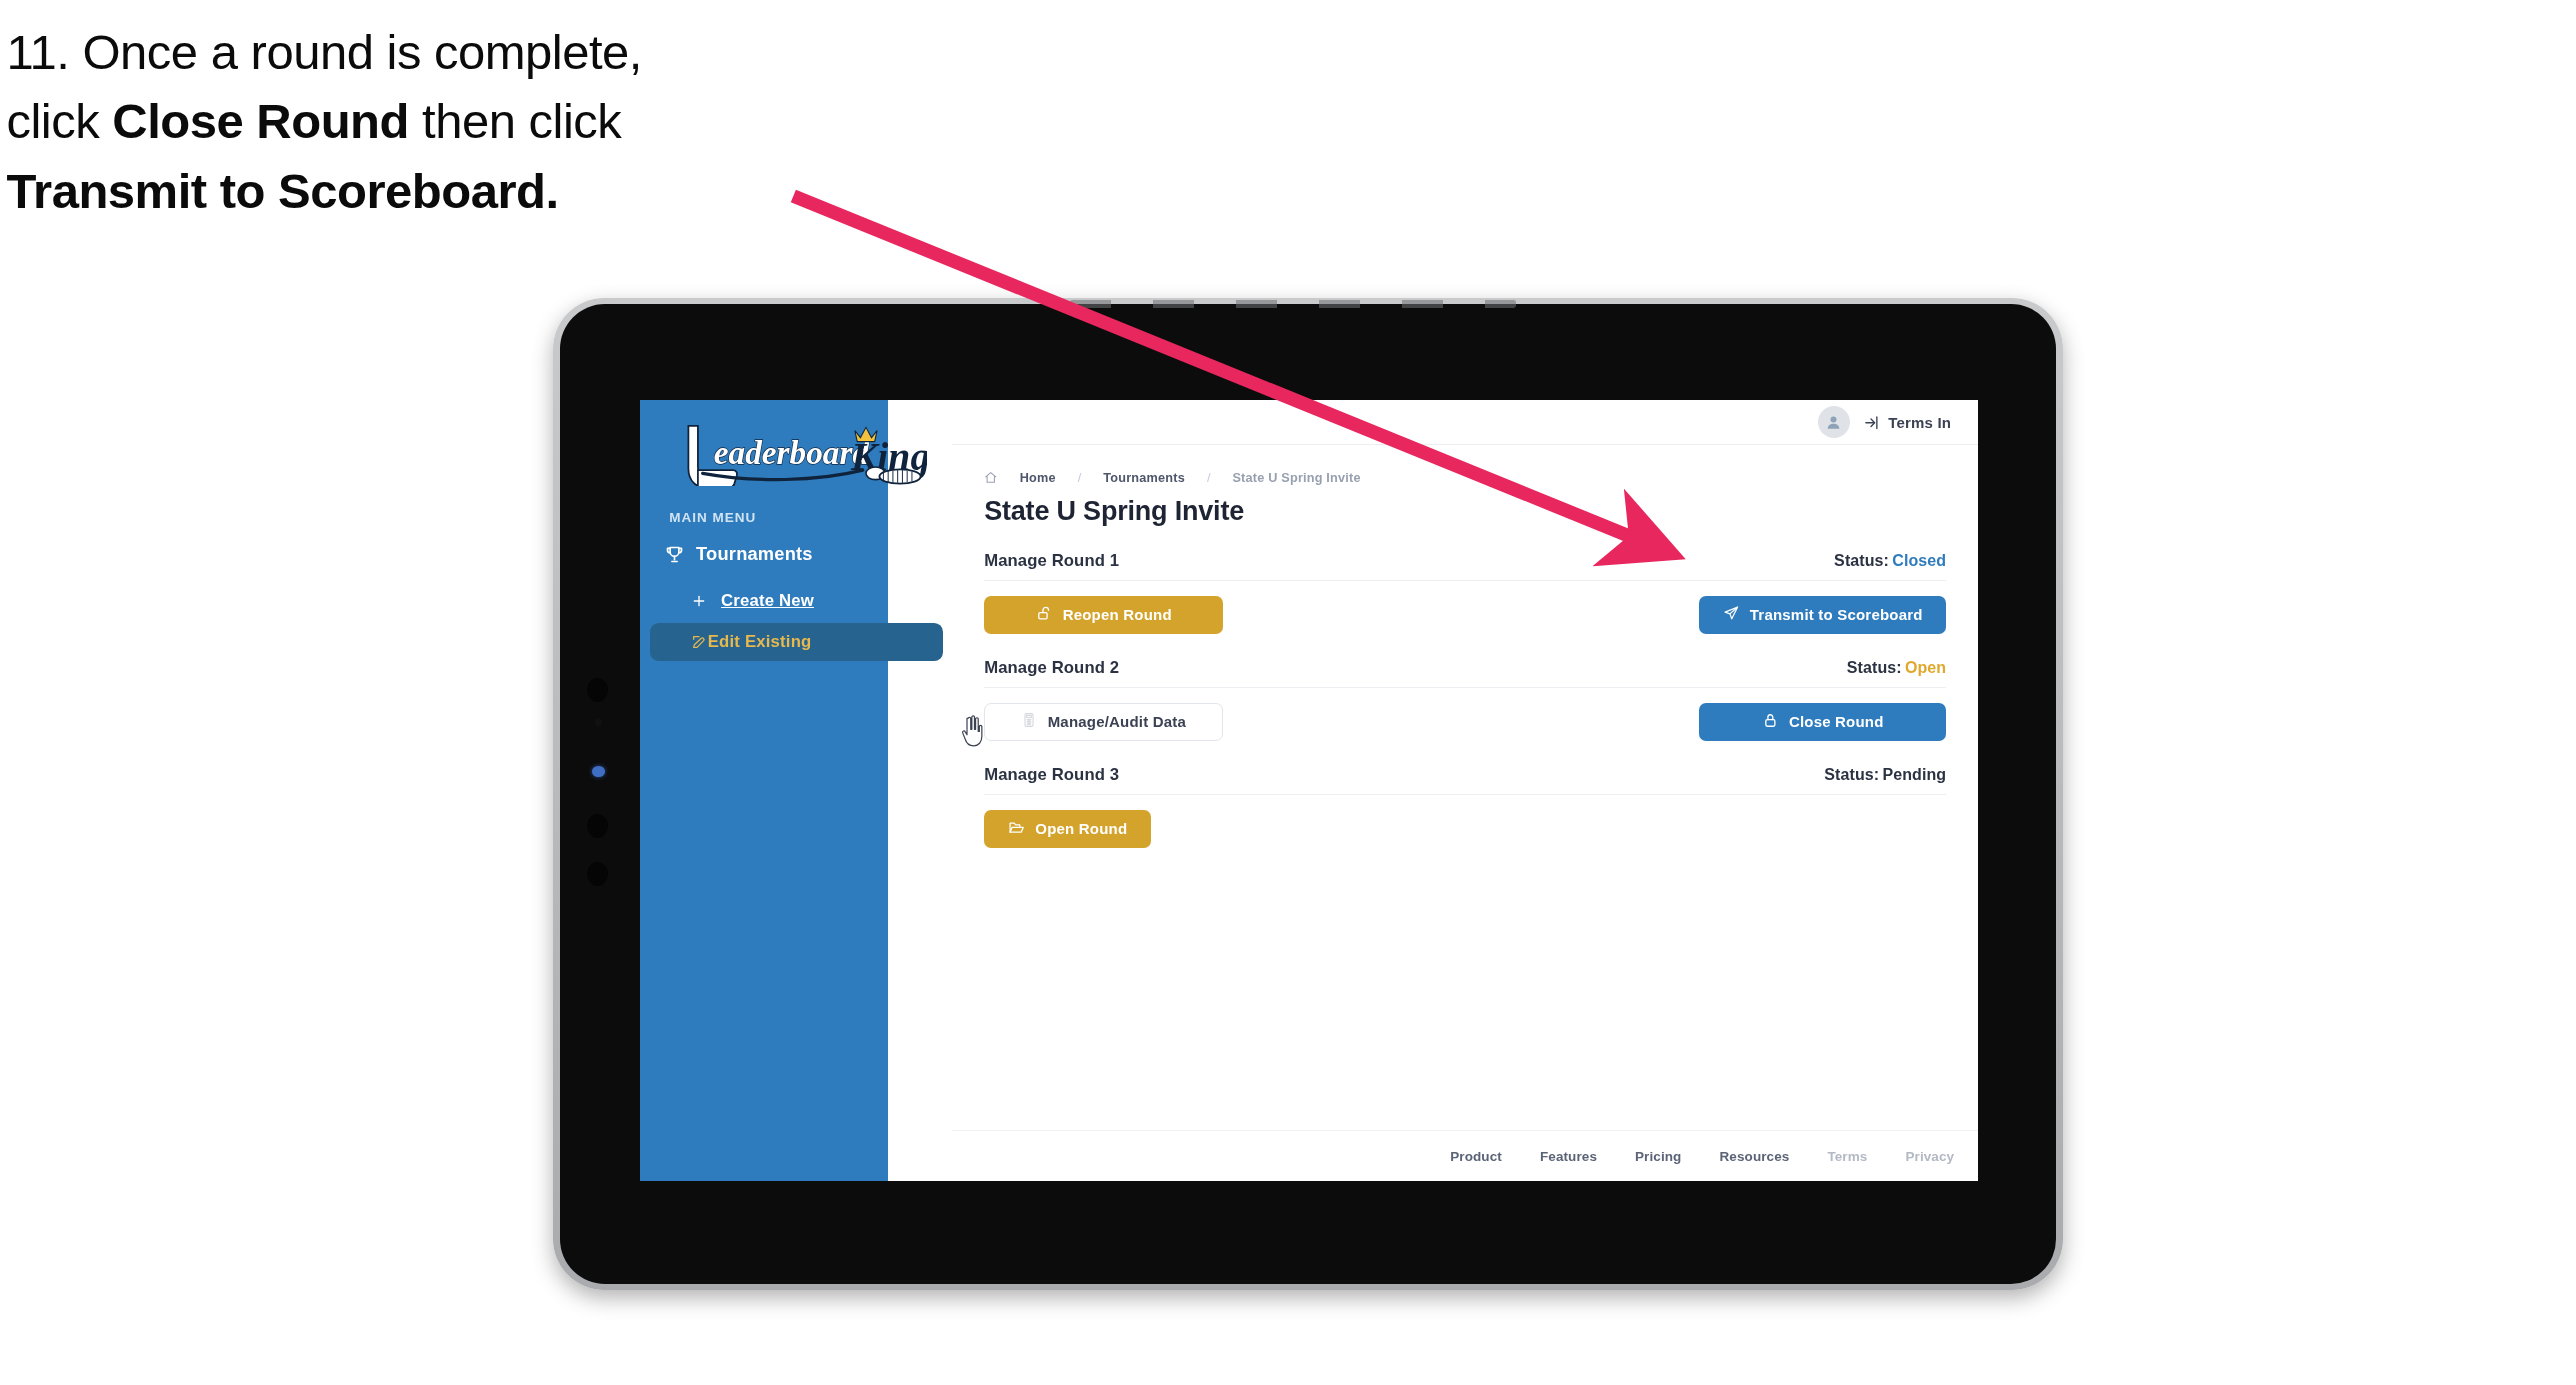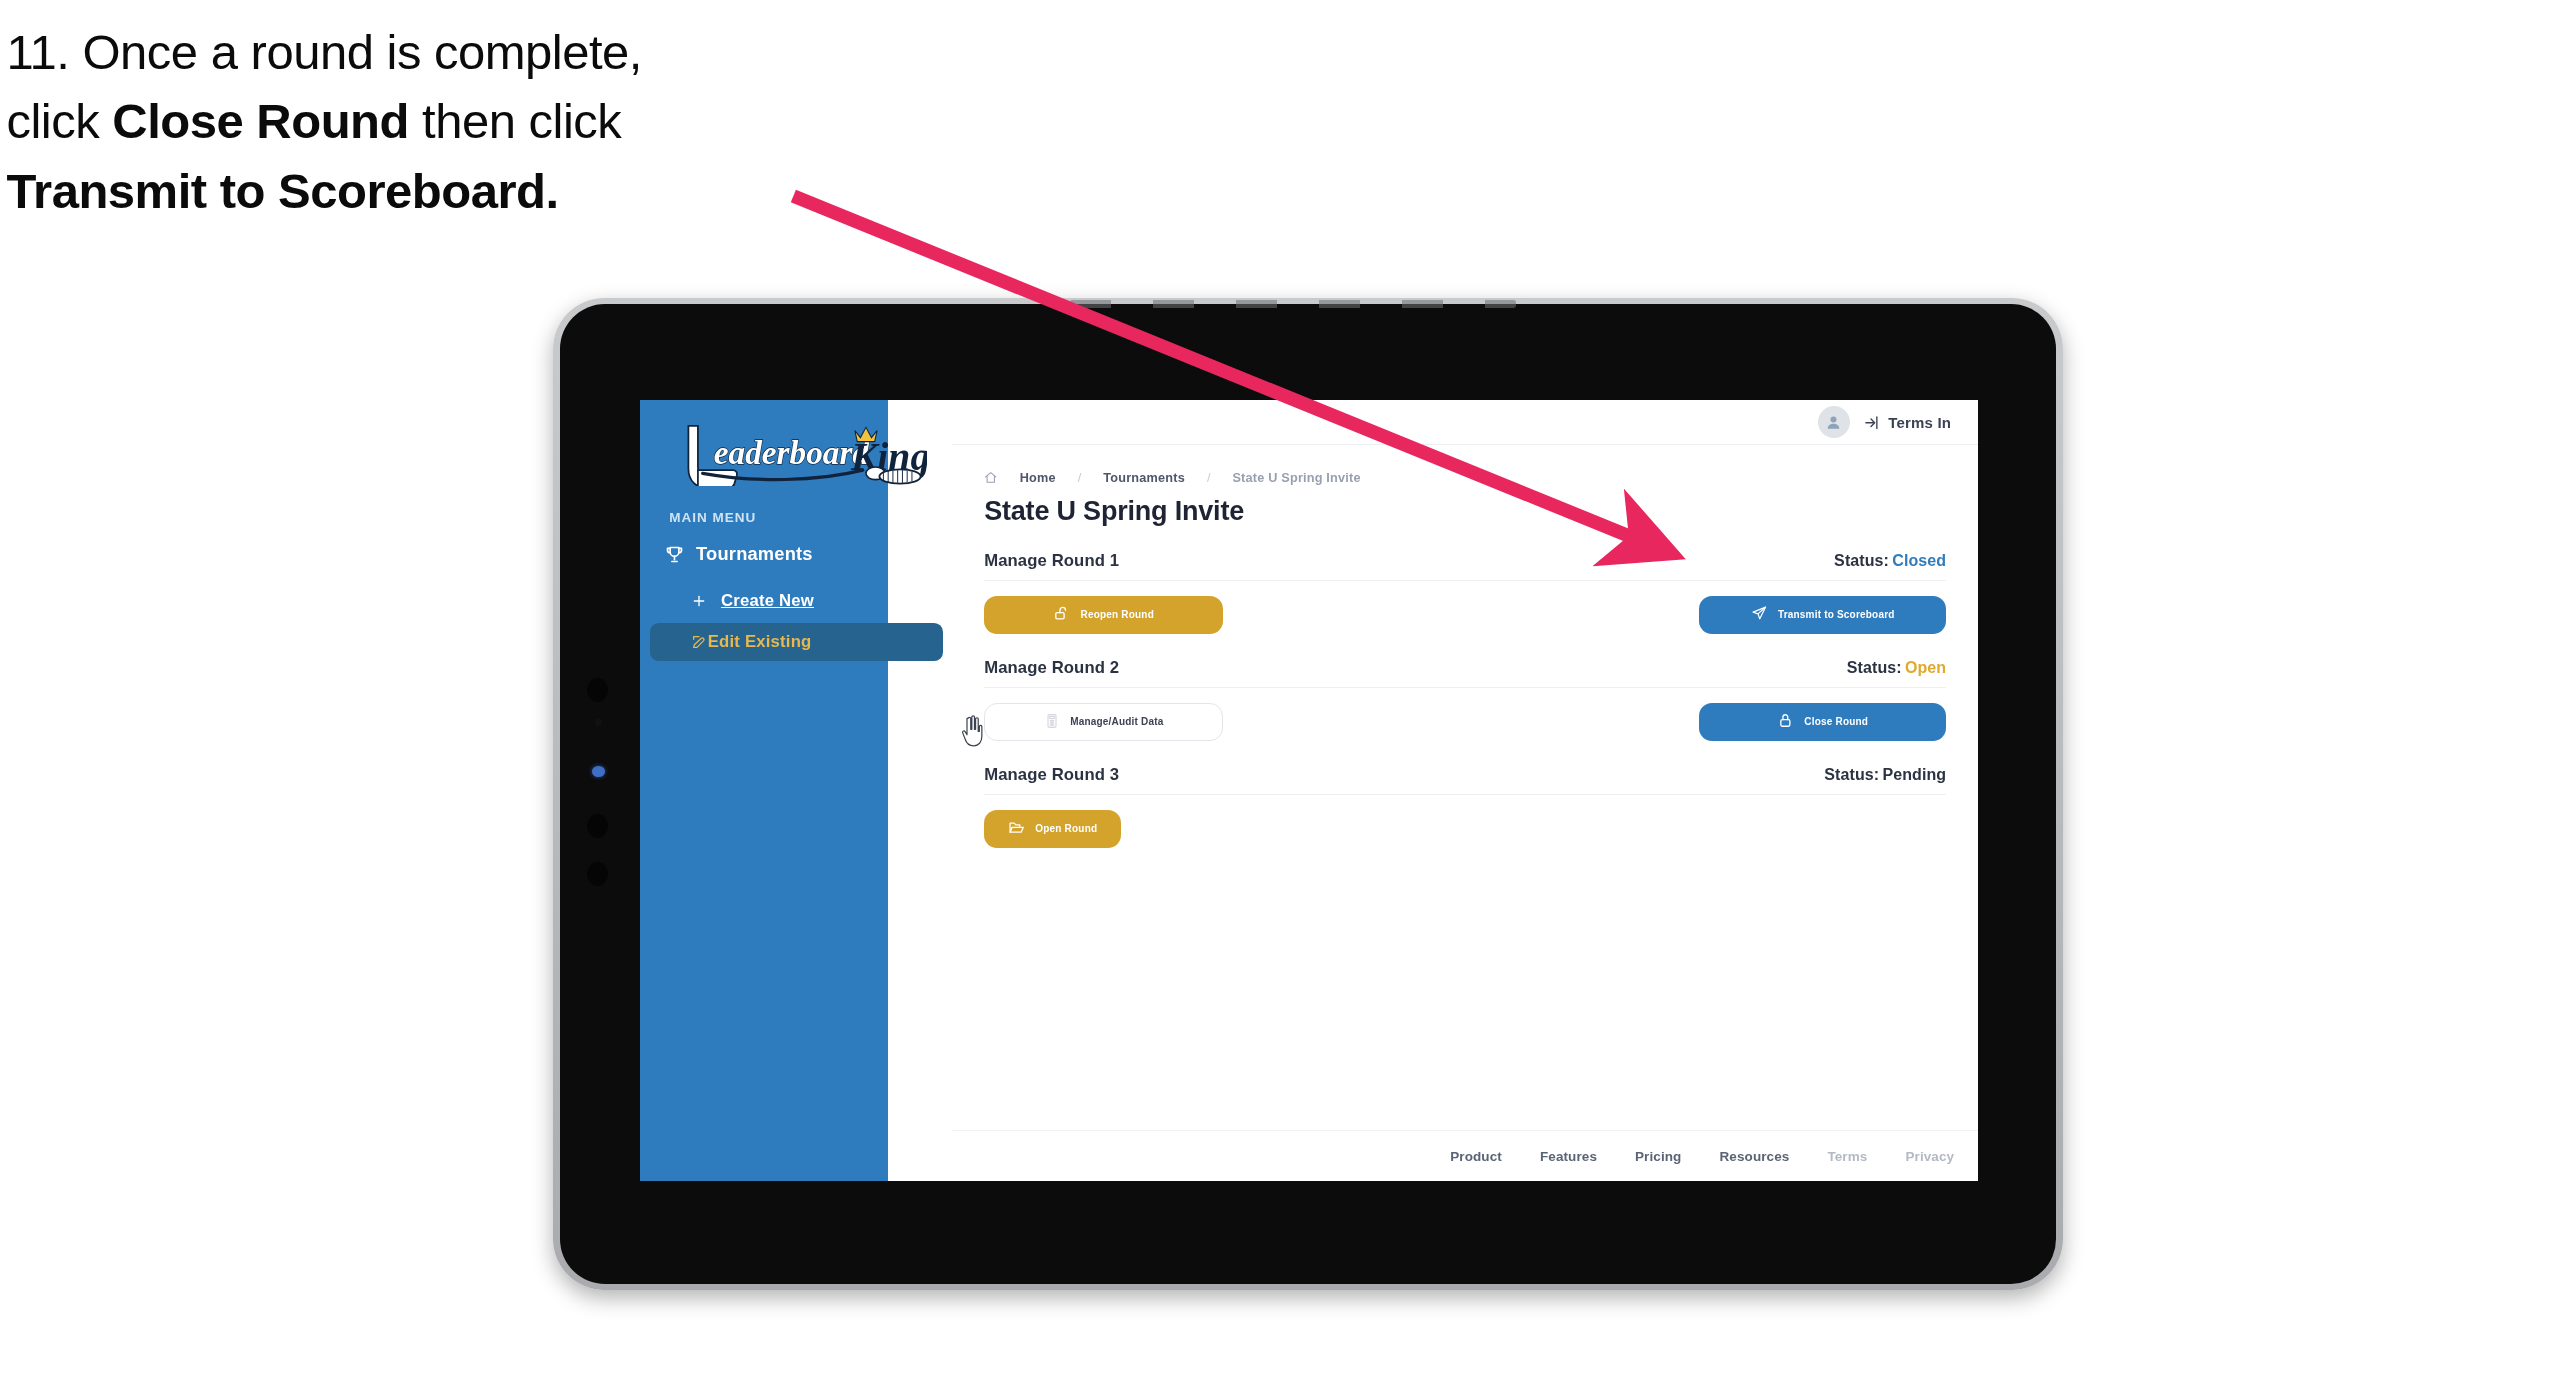--- a/index.html
+++ b/index.html
@@ -85,22 +85,22 @@
   .round-title{font-size:16.7px;font-weight:700;color:#2b3242;letter-spacing:0.1px;}
   .round-status{font-size:16px;font-weight:700;color:#2b3242;letter-spacing:0.1px;}
   .round-status .v{margin-left:3.2px;}
   .v.closed{color:#2e7cbd;}
   .v.open{color:#e0a92e;}
   .v.pending{color:#2b3242;}
   .round-actions{display:flex;align-items:center;justify-content:space-between;
                  margin-top:14.3px;height:38px;}
 
   .btn{display:inline-flex;align-items:center;justify-content:center;gap:10.4px;
-       height:38px;padding:0 21px;border-radius:13px;border:none;cursor:pointer;
-       font-family:"Liberation Sans",sans-serif;font-size:10px;font-weight:700;
+       height:38px;padding:0 21px;border-radius:7px;border:none;cursor:pointer;
+       font-family:"Liberation Sans",sans-serif;font-size:15px;font-weight:700;
        letter-spacing:0.2px;box-sizing:border-box;}
   .btn-gold{background:#d4a32b;color:#ffffff;min-width:239px;}
   .btn-blue{background:#2e7cbd;color:#ffffff;min-width:247px;}
   .btn-ghost{background:#ffffff;color:#3b4254;border:0.8px solid #e2e5ea;min-width:239px;
              font-weight:600;}
   .btn-ghost .ic{opacity:.5;}
   #round3 .btn-gold{min-width:0;padding:0 24px;}
 
   #footer{position:absolute;left:0;right:0;bottom:0;height:51px;background:#fff;
           border-top:0.8px solid #f0f2f5;display:flex;align-items:center;

